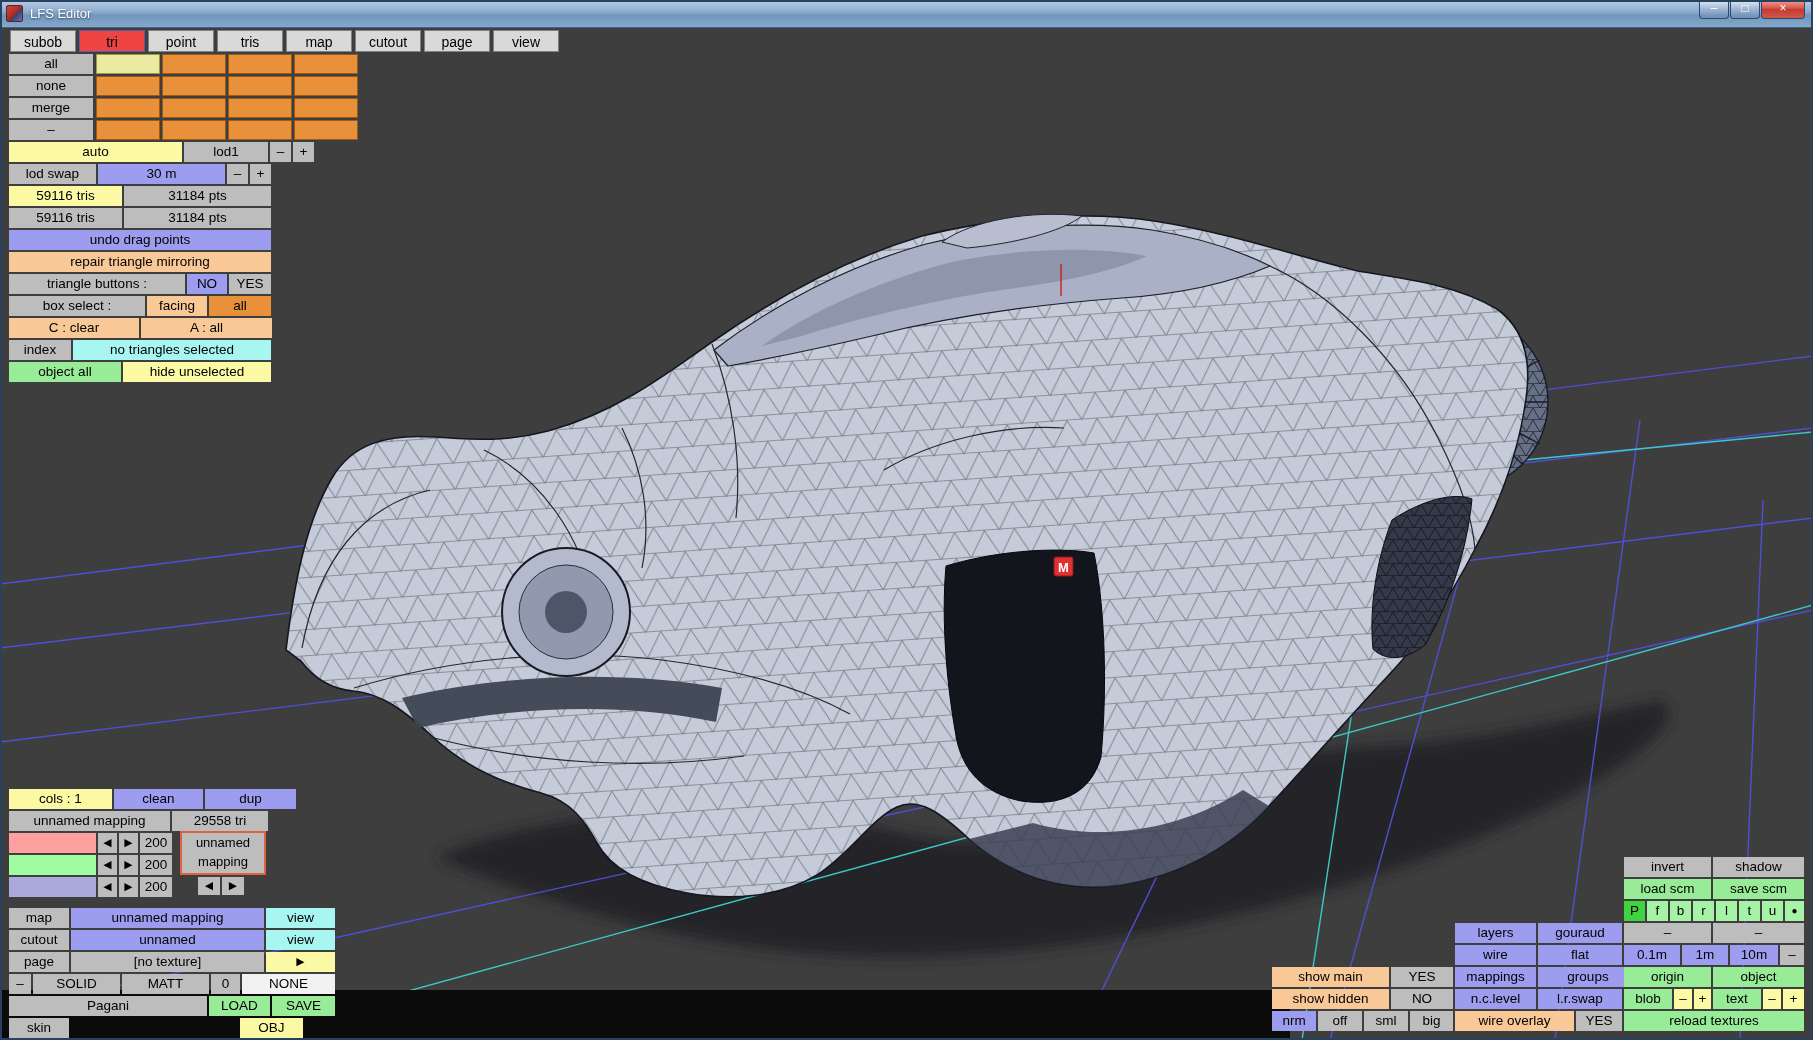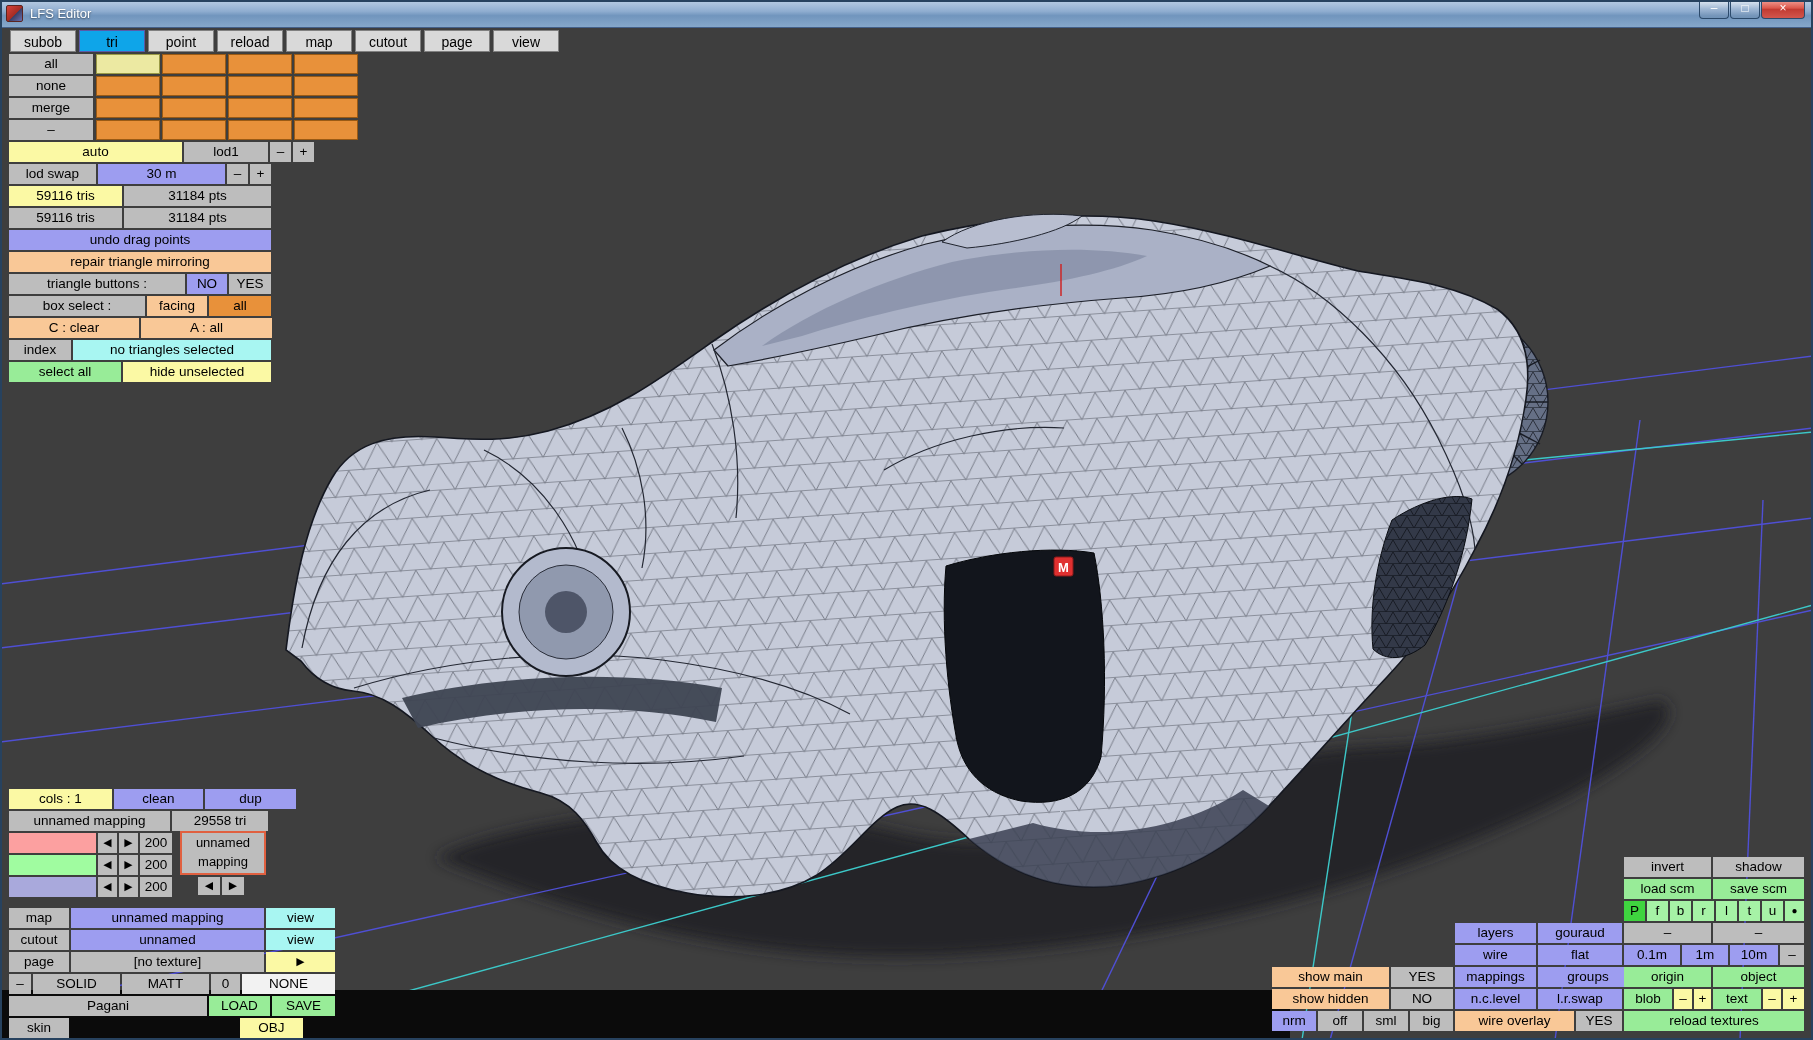--- a/index.html
+++ b/index.html
@@ -30,21 +30,21 @@
     background:linear-gradient(135deg,#d8433a 0%,#a42c24 55%,#3c3f66 56%,#6a6fae 100%);
     border:1px solid #5a2420}
   .win-controls{position:absolute;top:0;right:8px;display:flex;z-index:21}
   .win-btn{width:30px;height:19px;line-height:17px;text-align:center;font-size:12px;color:#fff;
     background:linear-gradient(rgba(255,255,255,.6),rgba(165,185,210,.45) 50%,rgba(108,140,175,.55));
     border:1px solid #2c4a6b;border-top:none;border-radius:0 0 4px 4px;margin-left:1px;box-sizing:border-box}
   .win-btn.close{width:44px;background:linear-gradient(#f2a198,#da574b 45%,#c23b32 52%,#d2564d)}
   
   .tab{position:absolute;top:30px;height:22px;width:66px;line-height:22px;text-align:center;
     font-size:14px;background:#d9d9d9;color:#000;z-index:10;border:1px solid #808080;box-sizing:border-box}
-  .tab.sel{background:#0ea5e9;border-color:#5a5aa8}
+  .tab.sel{background:#ef4444;border-color:#5a5aa8}
   
   .trigrid{position:absolute;left:96px;top:54px;width:262px;height:86px;display:grid;z-index:10;
     grid-template-columns:repeat(4,1fr);grid-template-rows:repeat(4,1fr);gap:2px}
   .trigrid .cell{background:#e8913a;border:1px solid #9a5a14;box-sizing:border-box}
   .trigrid .cell.first{background:#ece9a2;border-color:#9a9a46}
   
   .mapbox{position:absolute;left:180px;top:831px;width:86px;height:44px;background:#bdbdbd;
     border:2px solid #e06040;box-sizing:border-box;z-index:10;text-align:center;
     font-size:13px;line-height:19px;color:#000}
   .frame{position:absolute;inset:0;border:2px solid #27425f;pointer-events:none;z-index:40}
@@ -154,21 +154,21 @@
 <div class="win-controls">
   <div class="win-btn">–</div>
   <div class="win-btn">□</div>
   <div class="win-btn close">×</div>
 </div>
 <div class="frame"></div>
 
 <div class="tab" style="left:10px">subob</div>
 <div class="tab sel" style="left:79px">tri</div>
 <div class="tab" style="left:148px">point</div>
-<div class="tab" style="left:217px">reload</div>
+<div class="tab" style="left:217px">tris</div>
 <div class="tab" style="left:286px">map</div>
 <div class="tab" style="left:355px">cutout</div>
 <div class="tab" style="left:424px">page</div>
 <div class="tab" style="left:493px">view</div>
 
 <div class="btn gy" style="left:9px;top:54px;width:84px">all</div>
 <div class="btn gy" style="left:9px;top:76px;width:84px">none</div>
 <div class="btn gy" style="left:9px;top:98px;width:84px">merge</div>
 <div class="btn gy" style="left:9px;top:120px;width:84px">–</div>
 
@@ -216,21 +216,21 @@
 <div class="btn gy" style="left:9px;top:296px;width:136px">box select :</div>
 <div class="btn pe" style="left:147px;top:296px;width:60px">facing</div>
 <div class="btn or" style="left:209px;top:296px;width:62px">all</div>
 
 <div class="btn pe" style="left:9px;top:318px;width:130px">C : clear</div>
 <div class="btn pe" style="left:141px;top:318px;width:131px">A : all</div>
 
 <div class="btn gy" style="left:9px;top:340px;width:62px">index</div>
 <div class="btn cy" style="left:73px;top:340px;width:198px">no triangles selected</div>
 
-<div class="btn gn" style="left:9px;top:362px;width:112px">select all</div>
+<div class="btn gn" style="left:9px;top:362px;width:112px">object all</div>
 <div class="btn yl" style="left:123px;top:362px;width:148px">hide unselected</div>
 
 <div class="btn yl" style="left:9px;top:789px;width:103px">cols : 1</div>
 <div class="btn pu" style="left:114px;top:789px;width:89px">clean</div>
 <div class="btn pu" style="left:205px;top:789px;width:91px">dup</div>
 
 <div class="btn gy" style="left:9px;top:811px;width:161px">unnamed mapping</div>
 <div class="btn gy" style="left:172px;top:811px;width:96px">29558 tri</div>
 
 <div class="btn sw1" style="left:9px;top:833px;width:87px"></div>

